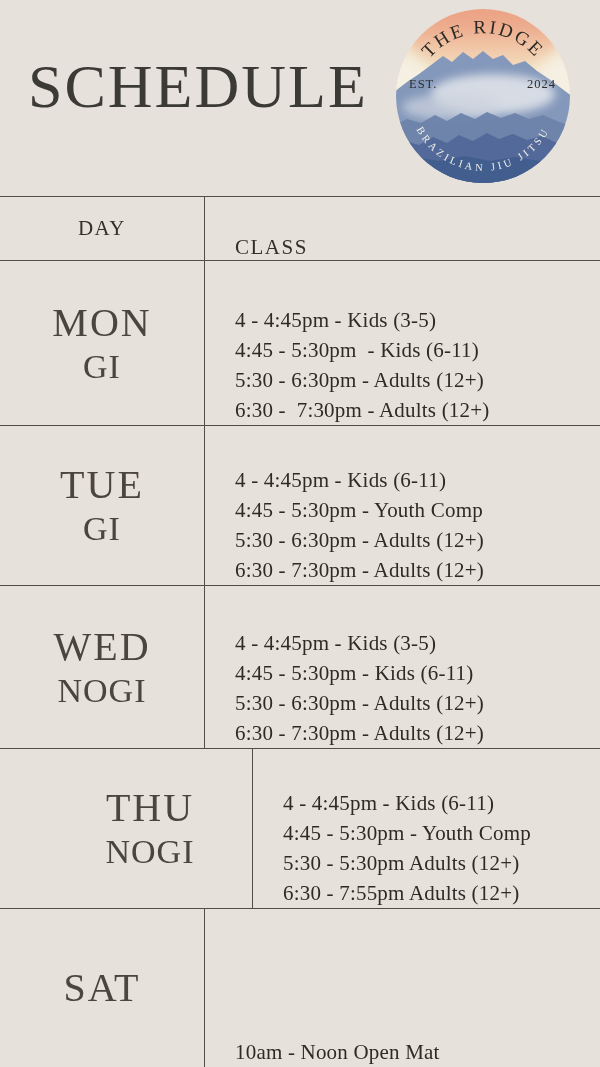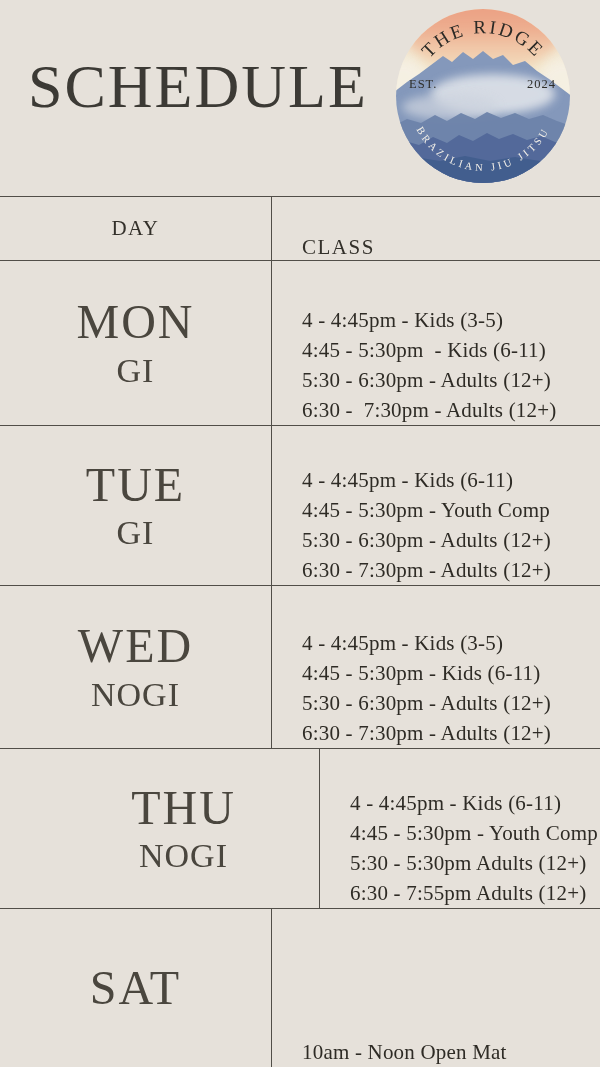--- a/index.html
+++ b/index.html
@@ -31,41 +31,41 @@
   .logo{ position:absolute; left:395px; top:8px; width:176px; height:176px; }
   
   .schedule-table{
     position:absolute; left:0; top:196px; right:0; bottom:0;
     display:flex; flex-direction:column;
     border-top:1.5px solid var(--line);
   }
   .row{ display:flex; border-bottom:1.5px solid var(--line); }
   .row:last-child{ border-bottom:none; flex:1; }
   .day-cell{
-    width:272px; flex:none;
+    width:205px; flex:none;
     border-right:1.5px solid var(--line);
     display:flex; flex-direction:column;
     align-items:center; justify-content:center;
   }
   .class-cell{
     flex:1;
     display:flex; flex-direction:column; justify-content:flex-end;
     padding-left:30px;
   }
   .row-header{ height:64px; }
   .row-mon{ height:165px; }
   .row-tue{ height:160px; }
   .row-wed{ height:163px; }
   .row-thu{ height:160px;padding-left:48px; }
   .col-header{
     font-size:21px; letter-spacing:1.5px;
     color:var(--header-text);
   }
   .day-name{
-    font-size:48px; letter-spacing:2px;
+    font-size:40px; letter-spacing:2px;
     color:var(--day-text); line-height:1.1;
   }
   .day-style{
     font-size:34px; letter-spacing:1px;
     color:var(--day-text); margin-top:3px;
   }
   .class-line{
     font-size:21px; line-height:30px;
     letter-spacing:0.2px;
     color:var(--class-text);

